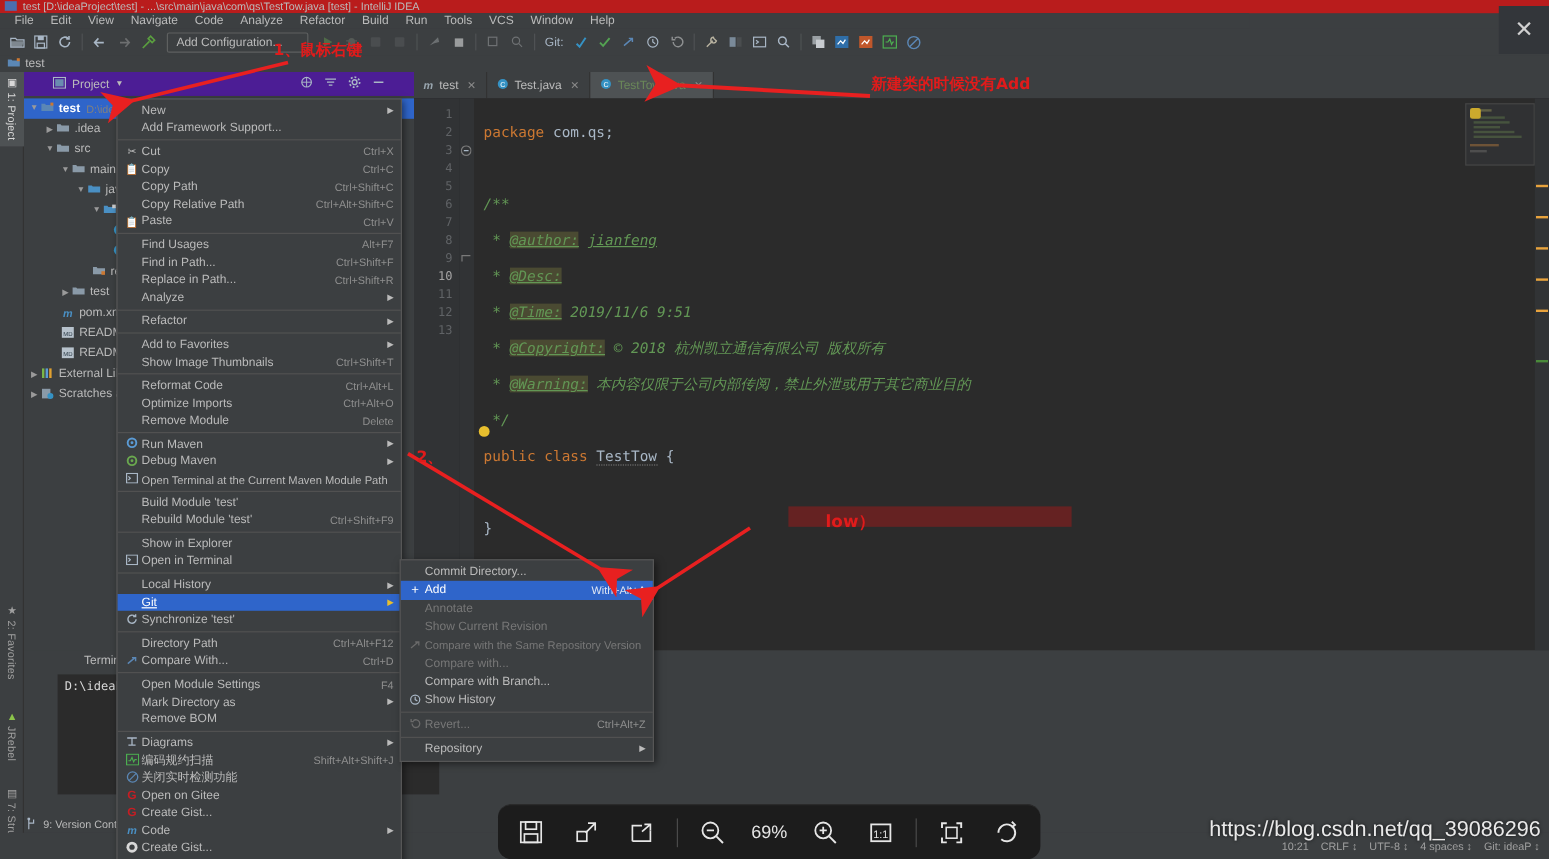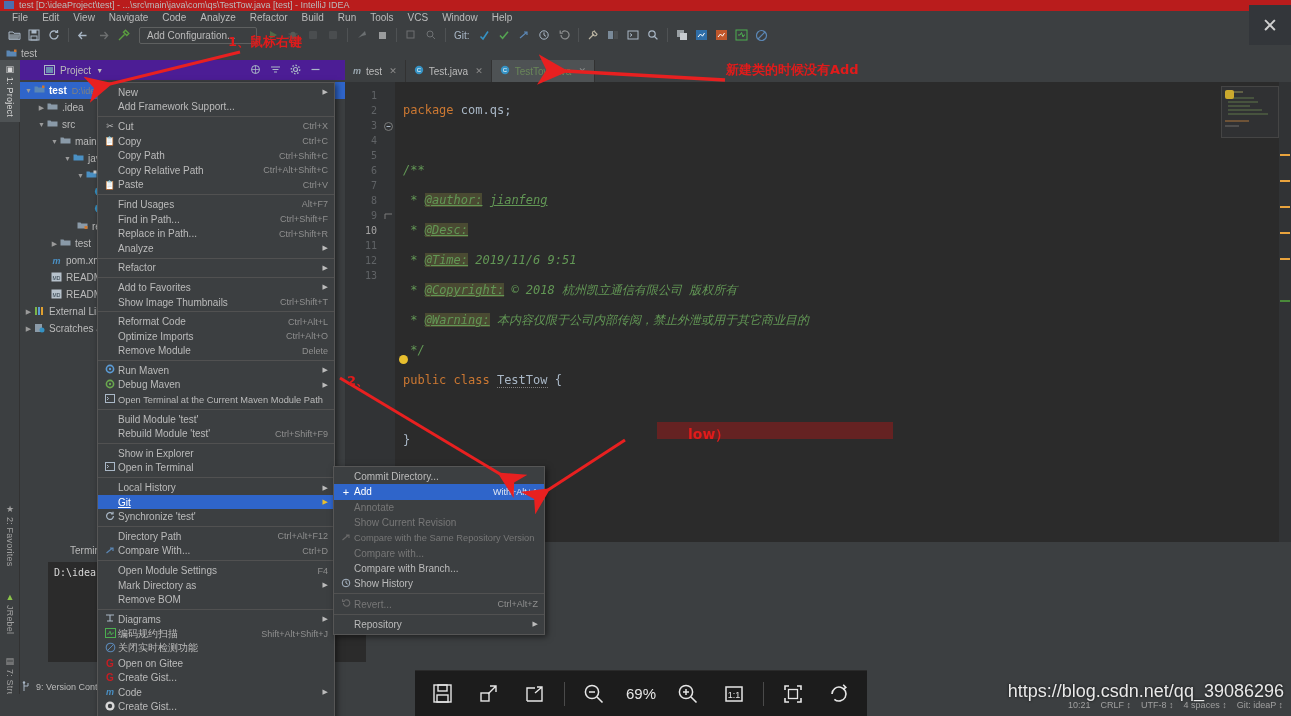--- a/index.html
+++ b/index.html
@@ -211,21 +211,21 @@
   .closebtn {
     position: absolute; right: 0px; top: 5px; width: 42px; height: 40px;
     background: #33363a; display: flex; align-items: center; justify-content: center;
     color: #d0d0d0; font-size: 19px; z-index: 70;
   }
 
   
   .viewer-bar {
     position: absolute; left: 415px; bottom: 0px; width: 452px; height: 46px;
     background: #1c1c1c; display: flex; align-items: center;
-    justify-content: center; gap: 0px; z-index: 65; border-top: 1px solid #2a2a2a;
+    justify-content: center; gap: 0px; z-index: 65; border-top: 1px solid #2a2a2a; border-radius: 11px;
   }
   .vb-btn {
     width: 46px; height: 46px; display: flex; align-items: center;
     justify-content: center; color: #e6e6e6;
   }
   .vb-sep { width: 1px; height: 24px; background: #4a4a4a; margin: 0 6px; }
   .vb-zoom { color: #e6e6e6; font-size: 15px; padding: 0 9px; font-family: "Liberation Sans", sans-serif; }
 
   .watermark {
     position: absolute; right: 7px; bottom: 14px; z-index: 66;

